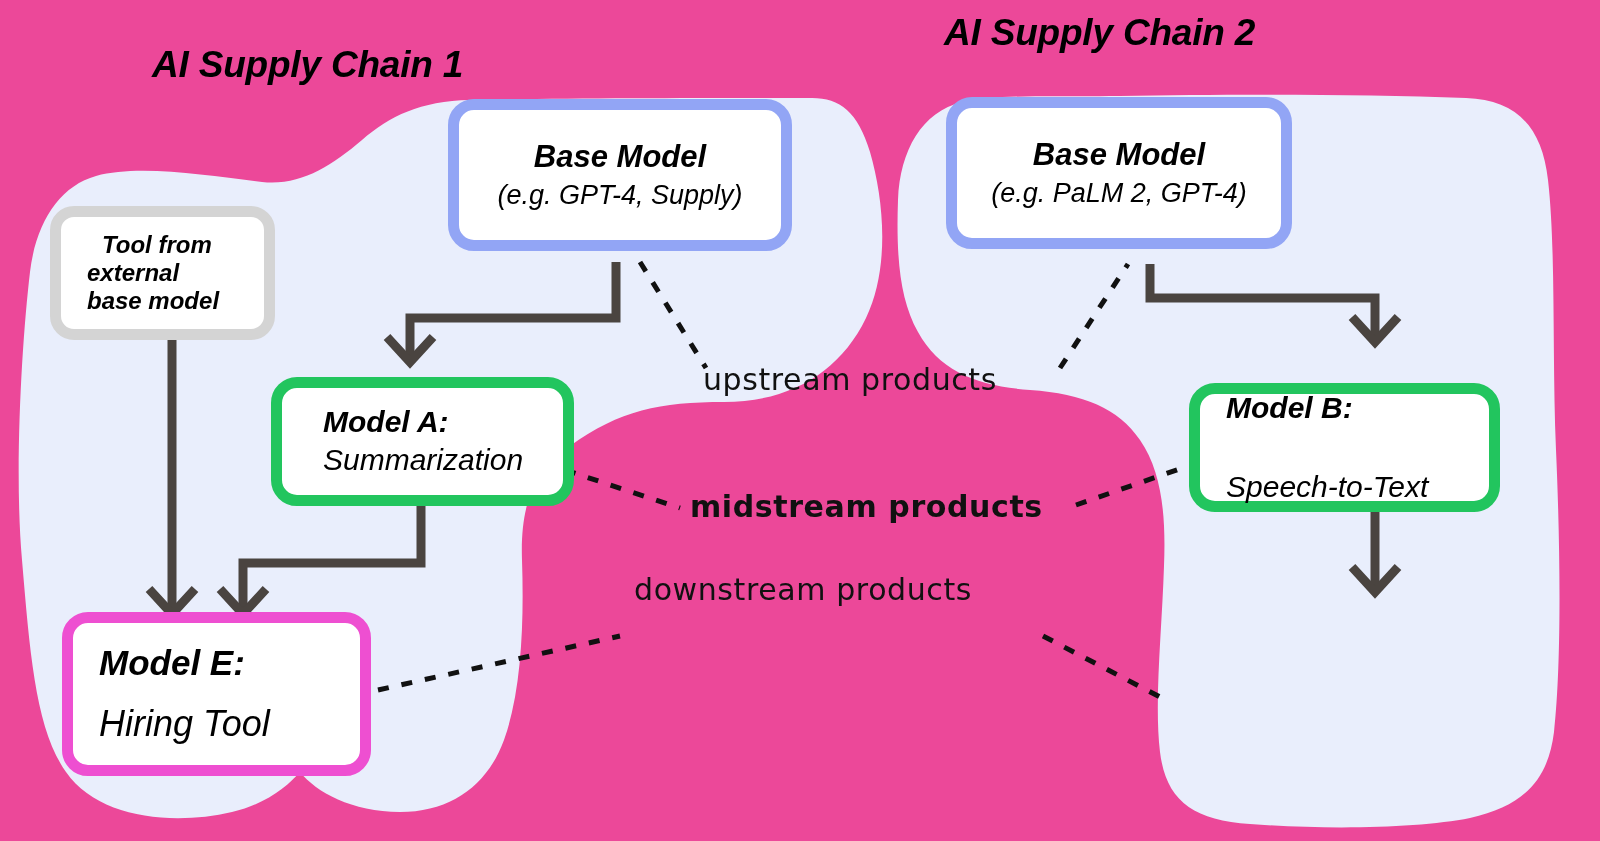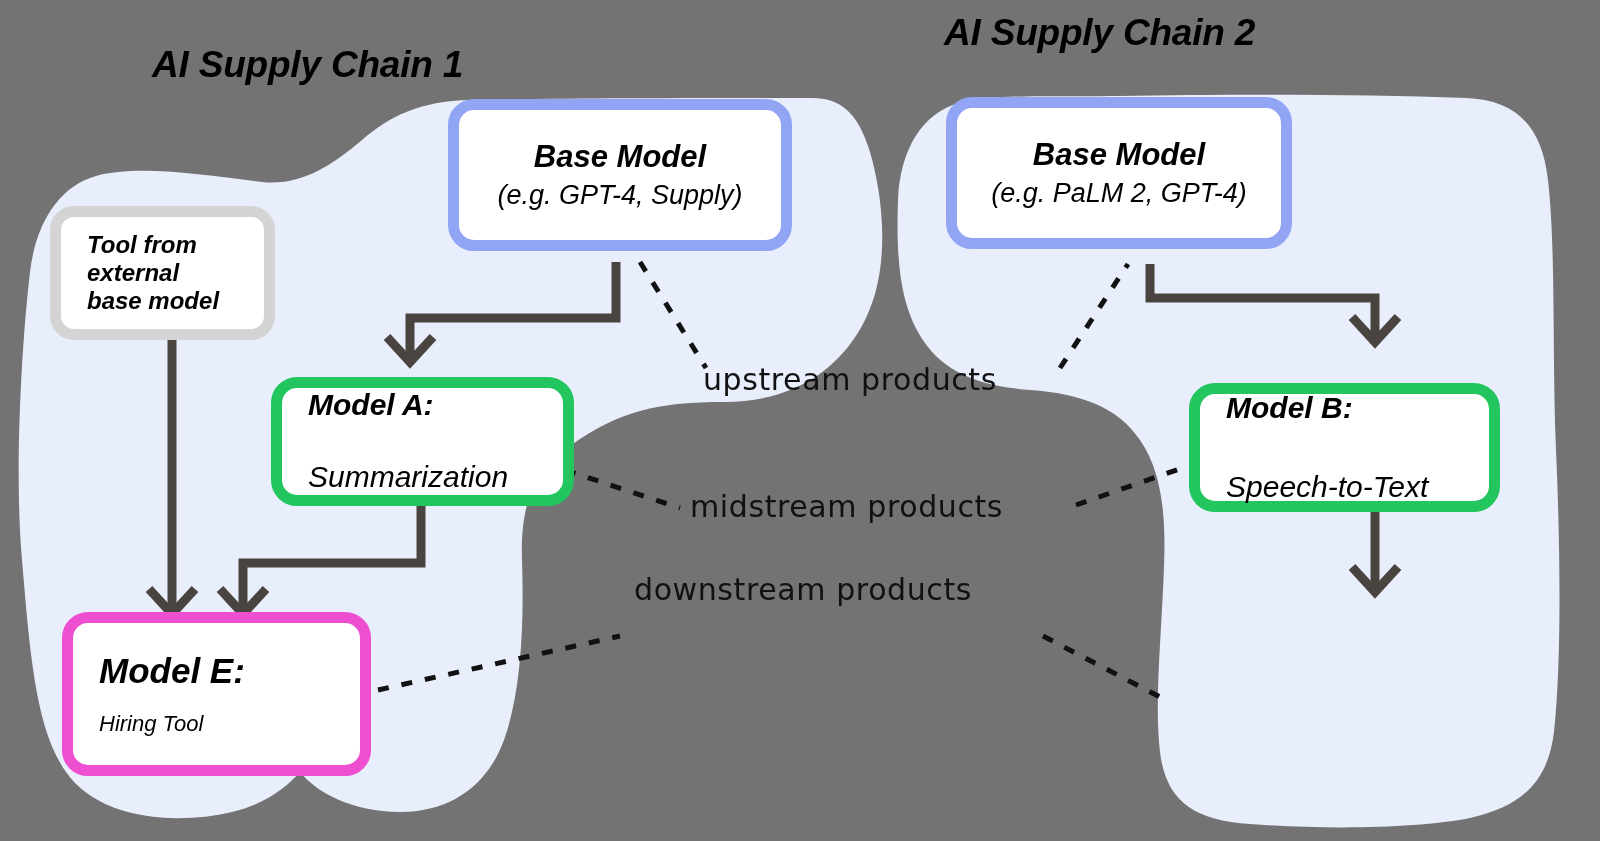--- a/index.html
+++ b/index.html
@@ -1,21 +1,21 @@
 <!DOCTYPE html>
 <html><head>
 <meta charset="utf-8">
 <style>
   html,body{margin:0;padding:0;background:#ffffff;}
   body{
     width:1600px;height:841px;
     font-family:"Liberation Sans", sans-serif;
     overflow:hidden;
   }
-  #stage{position:relative;width:1600px;height:841px;background:#737373;}
+  #stage{position:relative;width:1600px;height:841px;background:#ec4899;}
   #blobs{position:absolute;left:0;top:0;width:1600px;height:841px;}
   #arrows{position:absolute;left:0;top:0;width:1600px;height:841px;}
 
   .chain-title{
     position:absolute;
     font-weight:bold;
     font-style:italic;
     font-size:37px;
     color:#000;
     letter-spacing:-0.2px;
@@ -141,38 +141,38 @@
     <div class="title" style="font-size:31px;">Base Model</div>
     <div class="sub" style="font-size:27px;margin-top:5px;">(e.g. GPT-4, Supply)</div>
   </div>
 
   <div class="node base" style="left:946px;top:97px;width:346px;height:152px;">
     <div class="title" style="font-size:31px;">Base Model</div>
     <div class="sub" style="font-size:27px;margin-top:5px;">(e.g. PaLM 2,  GPT-4)</div>
   </div>
 
   <div class="node tool align-left" style="left:50px;top:206px;width:225px;height:134px;padding-left:26px;">
-    <div class="title" style="font-size:24px;">Tool from</div>
+    <div class="title" style="font-size:24px;margin-left:15px;">Tool from</div>
     <div class="title" style="font-size:24px;">external</div>
     <div class="title" style="font-size:24px;">base model</div>
   </div>
 
-  <div class="node mid align-left" style="left:271px;top:377px;width:303px;height:129px;padding-left:26px;justify-content:space-between;">
+  <div class="node mid align-left" style="left:271px;top:377px;width:303px;height:129px;padding-left:41px;">
     <div class="title" style="font-size:30px;">Model A:</div>
     <div class="sub" style="font-size:30px;margin-top:3px;">Summarization</div>
   </div>
 
   <div class="node mid align-left" style="left:1189px;top:383px;width:311px;height:129px;padding-left:26px;gap:41px;">
     <div class="title" style="font-size:30px;">Model B:</div>
     <div class="sub" style="font-size:30px;margin-top:3px;">Speech-to-Text</div>
   </div>
 
   <div class="node down align-left" style="left:62px;top:612px;width:309px;height:164px;padding-left:26px;">
     <div class="title" style="font-size:35px;">Model E:</div>
-    <div class="sub" style="font-size:22px;margin-top:19px;">Hiring Tool</div>
+    <div class="sub" style="font-size:36px;margin-top:19px;">Hiring Tool</div>
   </div>
 
 
   <div class="stream-label" style="left:703px;top:362px;">upstream products</div>
-  <div class="stream-label" style="left:690px;top:489px;">midstream products</div>
+  <div class="stream-label" style="left:690px;top:489px;font-weight:bold;">midstream products</div>
   <div class="stream-label" style="left:634px;top:572px;">downstream products</div>
 
 </div>
 
 </body></html>

